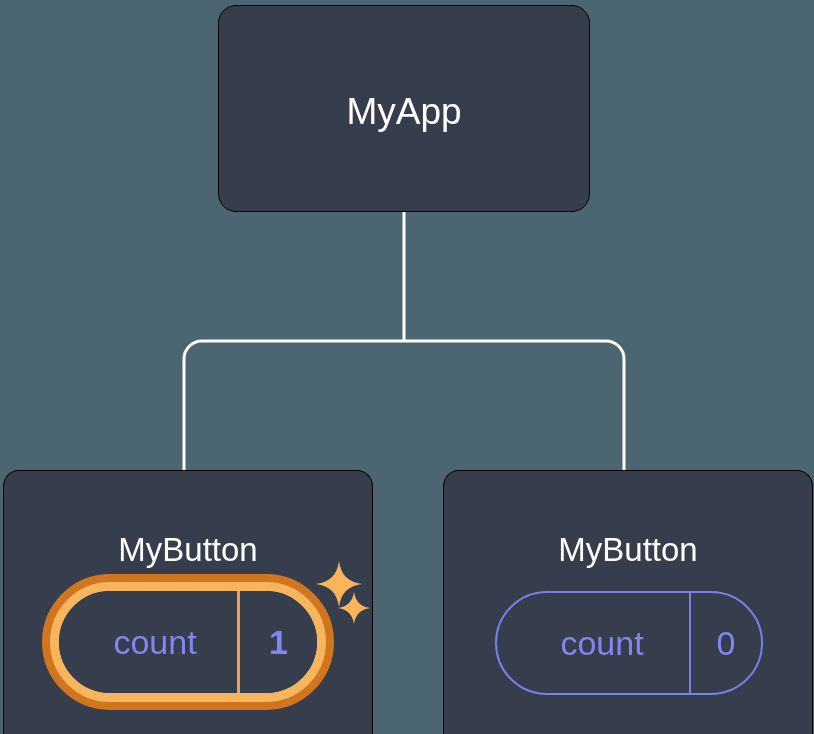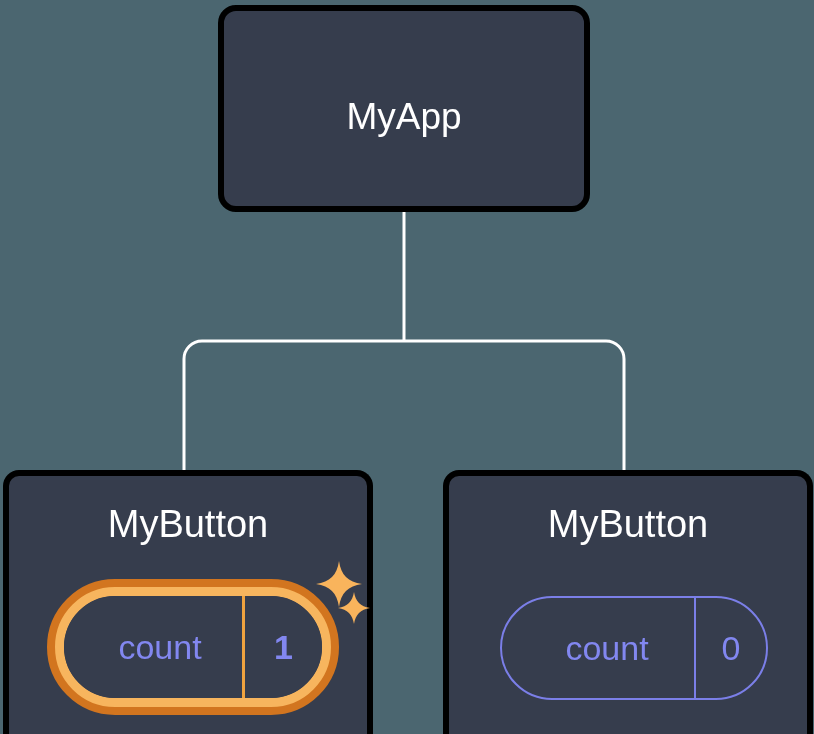--- a/index.html
+++ b/index.html
@@ -29,21 +29,21 @@
     width: 814px;
     height: 734px;
     pointer-events: none;
   }
 
   
   .node {
     position: absolute;
     box-sizing: border-box;
     background: #363d4d;
-    border: 6px solid #000000;
+    border: 1px solid #000000;
     border-radius: 16px;
   }
   .node-root {
     left: 218px;
     top: 5px;
     width: 372px;
     height: 207px;
     border-radius: 18px;
   }
   .node-left {
@@ -74,22 +74,22 @@
     font-weight: 400;
     white-space: nowrap;
   }
   .node-root .node-title {
     top: 84px;
     font-size: 37px;
     line-height: 44px;
   }
   .node-left .node-title,
   .node-right .node-title {
-    top: 28px;
-    font-size: 38px;
+    top: 59px;
+    font-size: 33px;
     line-height: 40px;
   }
 
   
   .pill {
     position: absolute;
     box-sizing: border-box;
     display: flex;
     align-items: stretch;
     border: 2px solid #7b7fe8;

